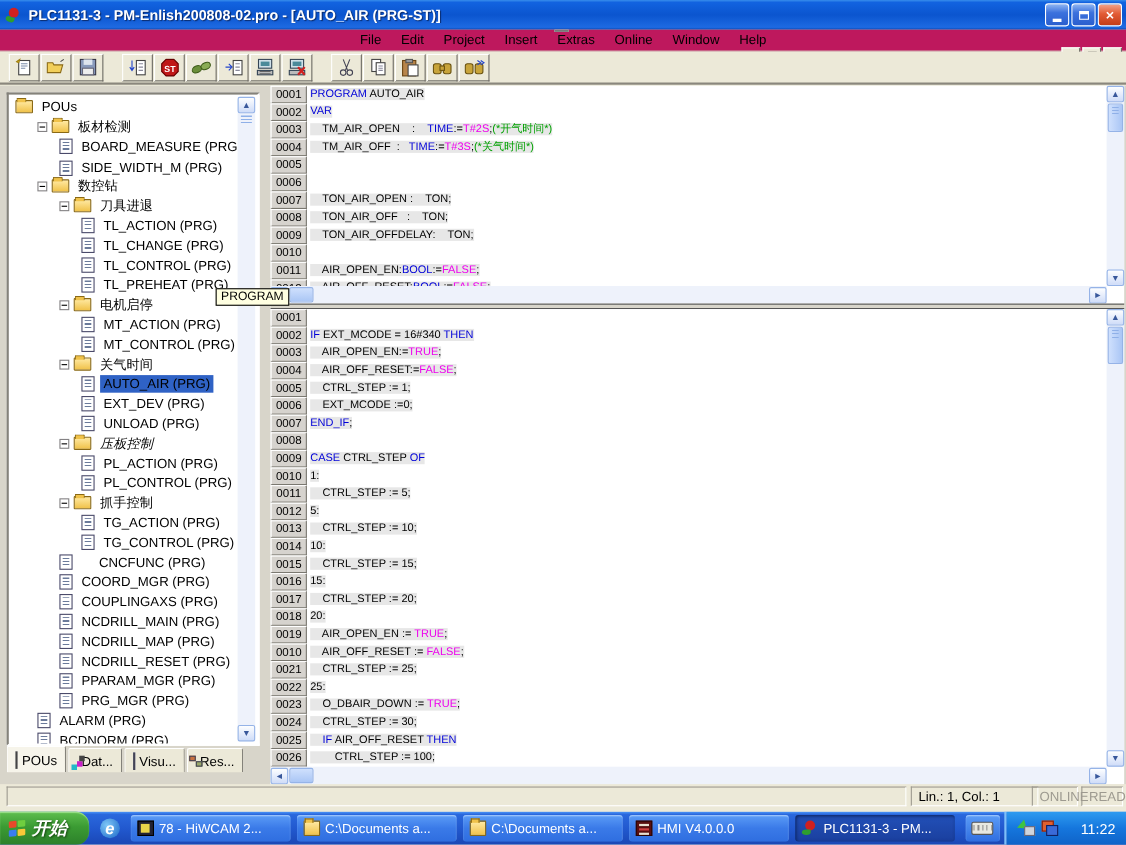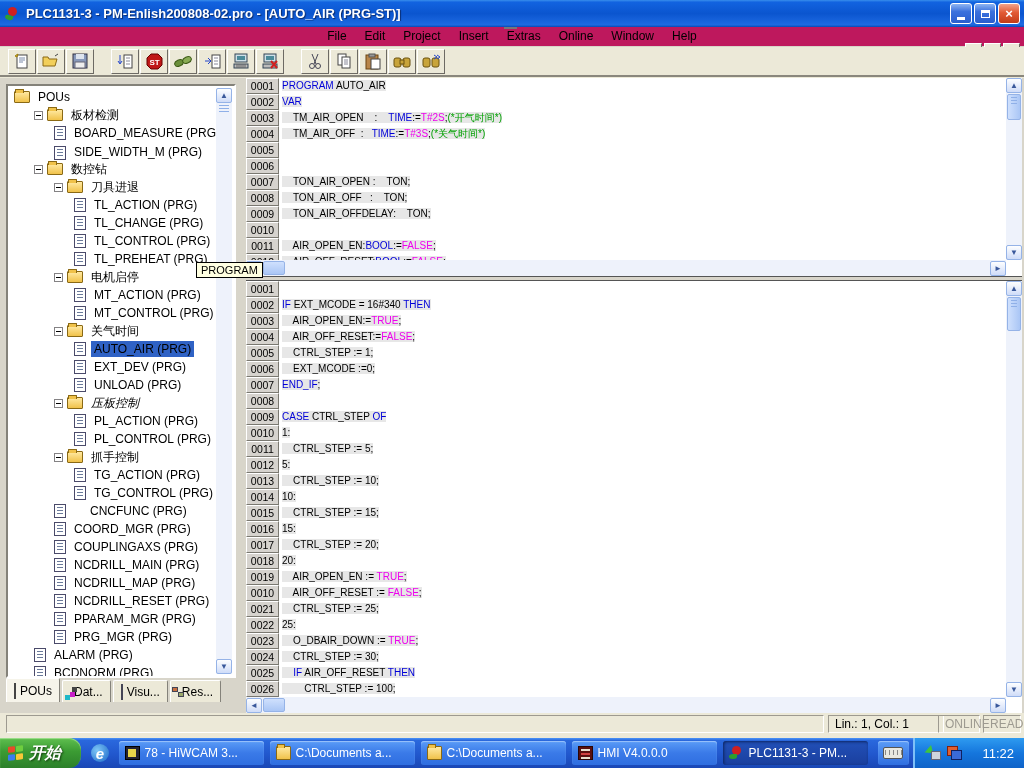--- a/index.html
+++ b/index.html
@@ -722,21 +722,21 @@
           <i></i>
         </span>
       <span>开始</span>
     </div>
     <div class="qlaunch">
       <span class="ie-icon">e</span>
     </div>
     <span id="tasks" style="display: flex;">
         <div class="task">
           <span class="tico hiwcam"></span>
-          <span>78 - HiWCAM 3...</span>
+          <span>78 - HiWCAM 2...</span>
         </div>
         <div class="task">
           <span class="tico folder"></span>
           <span>C:\Documents a...</span>
         </div>
         <div class="task">
           <span class="tico folder"></span>
           <span>C:\Documents a...</span>
         </div>
         <div class="task">

